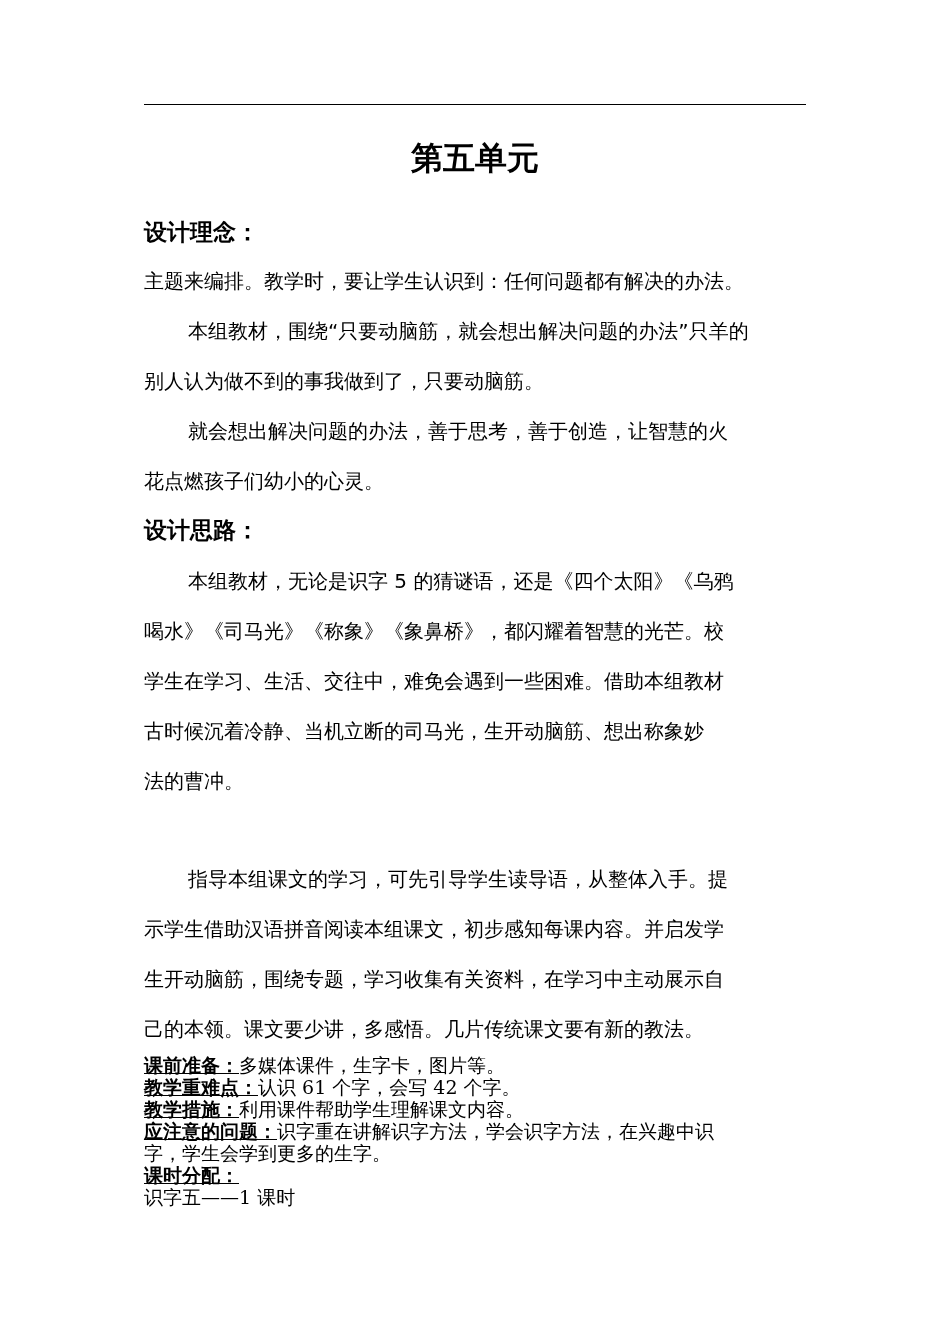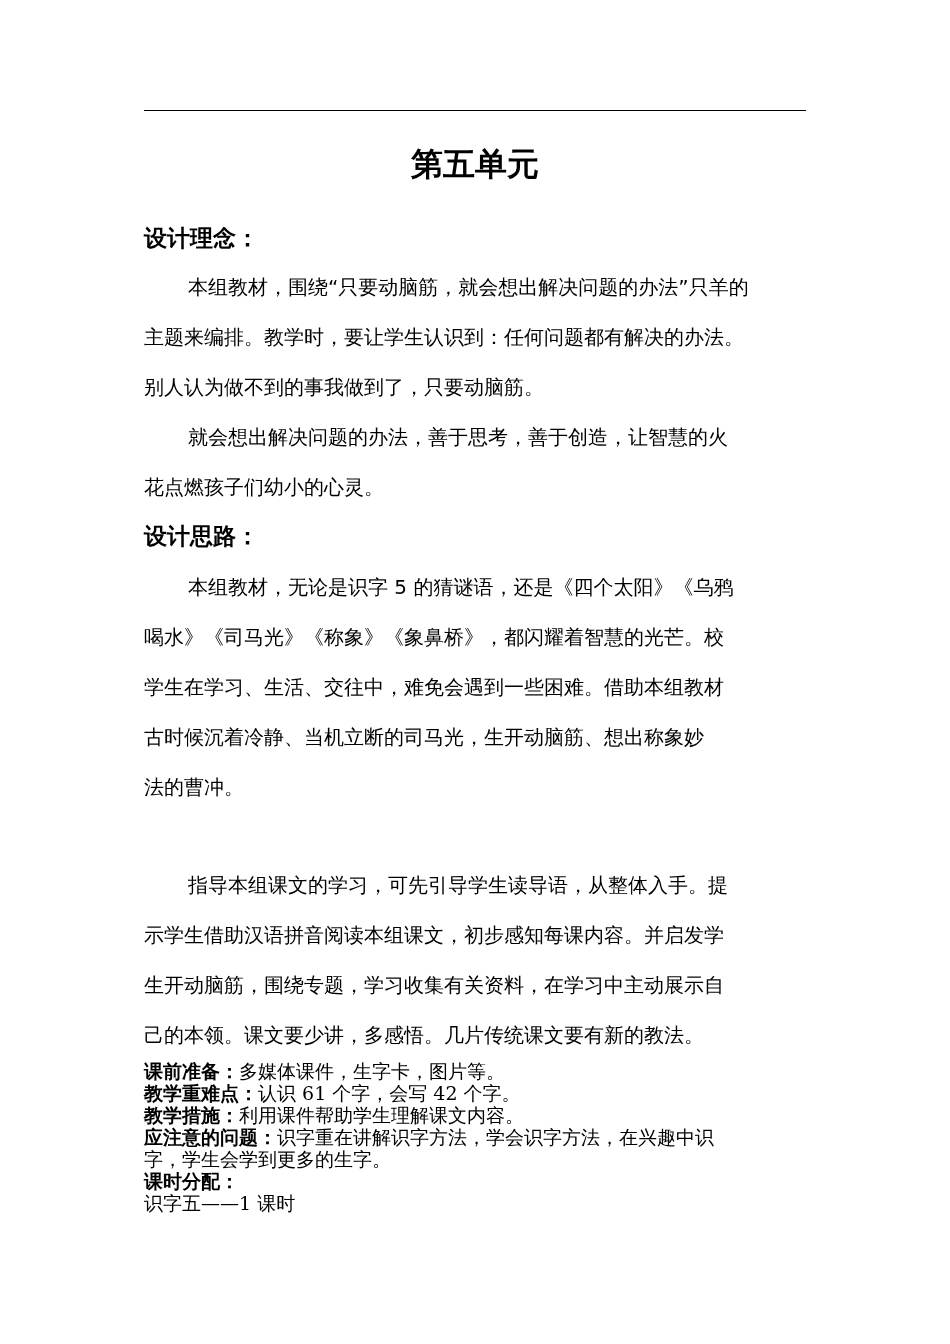--- a/index.html
+++ b/index.html
@@ -1,43 +1,43 @@
 <!DOCTYPE html>
 <html><head>
   <meta charset="utf-8">
   <style>
     html, body { margin: 0; padding: 0; background: #ffffff; }
     body { width: 950px; height: 1344px; position: relative; overflow: hidden; color: #000; }
-    .page { position: absolute; left: 0; top: 14px; width: 950px; height: 1064px; }
+    .page { position: absolute; left: 0; top: 8px; width: 950px; height: 1064px; }
     .header-rule { position: absolute; left: 144px; top: 96px; width: 662px; height: 0; border-top: 1.5px solid #000; }
     .title { position: absolute; left: 0; width: 950px; top: 128px; text-align: center;
       font-family: "DejaVu Sans", sans-serif; font-weight: bold; font-size: 32px; line-height: 44px; }
     .sec-head { position: absolute; left: 144px; font-family: "DejaVu Sans", sans-serif; font-weight: bold; font-size: 23px; line-height: 28px; }
     .para { position: absolute; left: 144px; width: 672px; font-family: "DejaVu Sans", sans-serif;
       font-size: 20px; line-height: 50px; text-indent: 44px; white-space: normal; }
     .para .line { display: block; white-space: nowrap; text-indent: 0; }
     .para .line.first { padding-left: 44px; }
     .notes { position: absolute; left: 144px; top: 1046px; width: 672px; font-family: "DejaVu Serif", serif;
       font-size: 19px; line-height: 22px; }
     .notes .row { display: block; white-space: nowrap; }
-    .notes b { font-family: "DejaVu Sans", sans-serif; font-weight: bold; }
+    .notes b { font-family: "DejaVu Sans", sans-serif; font-weight: bold; text-decoration: underline; }
   </style>
 </head>
 <body>
 
 <div class="page">
   <div class="header-rule"></div>
 
   <div class="title">第五单元</div>
 
   <div class="sec-head" style="top:210px;">设计理念：</div>
 
   <div class="para" style="top:248px;">
+    <span class="line">主题来编排。教学时，要让学生认识到：任何问题都有解决的办法。</span>
     <span class="line first">本组教材，围绕“只要动脑筋，就会想出解决问题的办法”只羊的</span>
-    <span class="line">主题来编排。教学时，要让学生认识到：任何问题都有解决的办法。</span>
     <span class="line">别人认为做不到的事我做到了，只要动脑筋。</span>
   </div>
 
   <div class="para" style="top:398px;">
     <span class="line first">就会想出解决问题的办法，善于思考，善于创造，让智慧的火</span>
     <span class="line">花点燃孩子们幼小的心灵。</span>
   </div>
 
   <div class="sec-head" style="top:508px;">设计思路：</div>
 

